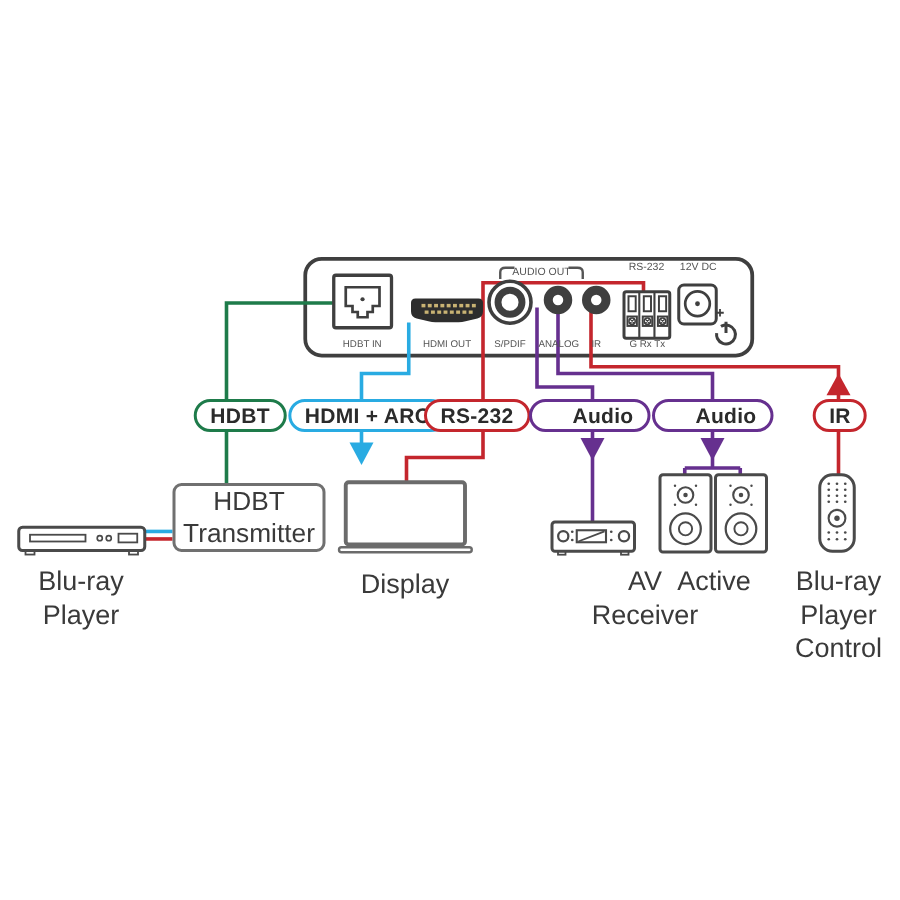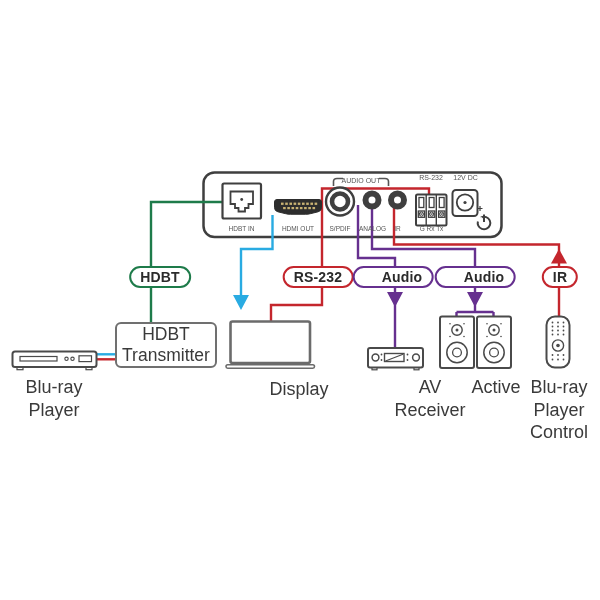--- a/index.html
+++ b/index.html
@@ -220,42 +220,43 @@
             <circle cx="558" cy="359.5" r="0.9"></circle>
             <circle cx="563.5" cy="359.5" r="0.9"></circle>
         </g>
         <circle cx="558" cy="345.5" r="5.6" stroke-width="1.4"></circle>
         <circle cx="558" cy="345.5" r="1.8" fill="#4a4a4a" stroke="none"></circle>
       </g>
     </g>
   </svg>
 
   <div class="pill pill-green" style="left:160px;">HDBT</div>
+  <div class="pill pill-cyan" style="left:245px;">HDMI + ARC</div>
   <div class="pill pill-red" style="left:318px;">RS-232</div>
   <div class="pill pill-purple" style="left:393px;">Audio</div>
   <div class="pill pill-purple" style="left:475px;">Audio</div>
   <div class="pill pill-red" style="left:560px;">IR</div>
 
   <div class="box" style="left:115px;top:322px;width:102px;height:46px;">
     <span>HDBT</span>
     <span>Transmitter</span>
   </div>
 
   <div class="comp-label" style="left:54px;top:376px;">
     <span>Blu-ray</span>
     <span>Player</span>
   </div>
-  <div class="comp-label" style="left:270px;top:378px;margin-left:29px;">
+  <div class="comp-label" style="left:270px;top:378px;">
     <span>Display</span>
   </div>
   <div class="comp-label" style="left:394px;top:376px;margin-left:36px;">
     <span>AV</span>
     <span>Receiver</span>
   </div>
-  <div class="comp-label" style="left:496px;top:376px;">
+  <div class="comp-label" style="left:476px;top:376px;">
     <span>Active</span>
   </div>
   <div class="comp-label" style="left:559px;top:376px;">
     <span>Blu-ray</span>
     <span>Player</span>
     <span>Control</span>
   </div>
 
 </div>
 

